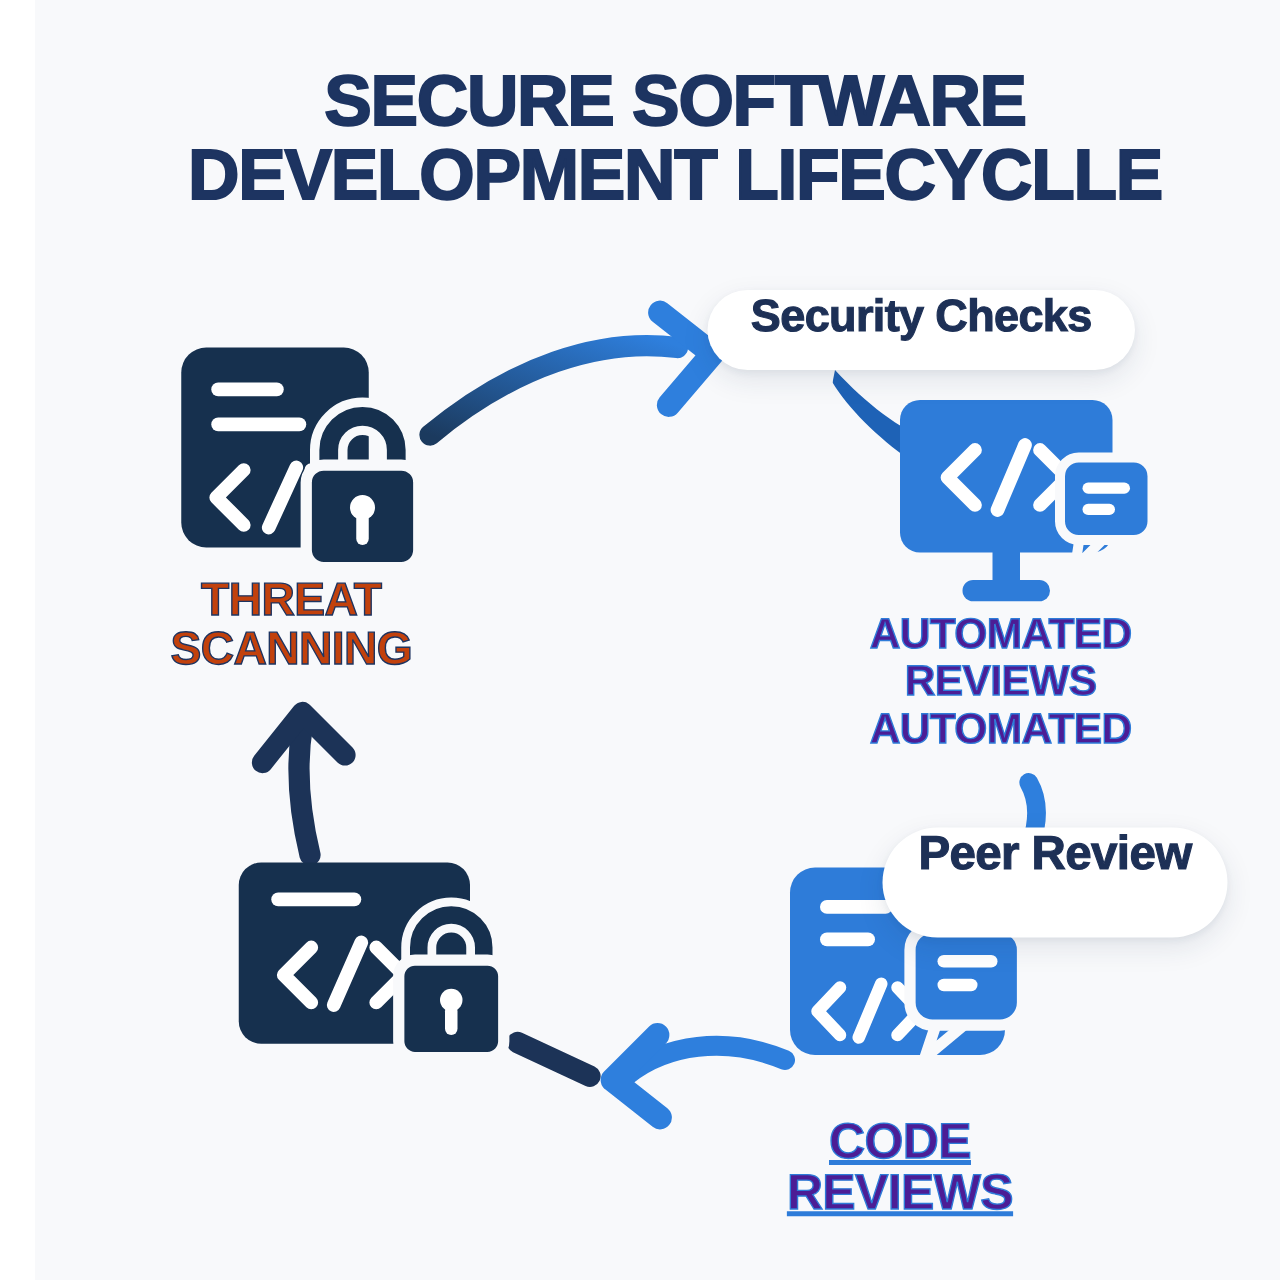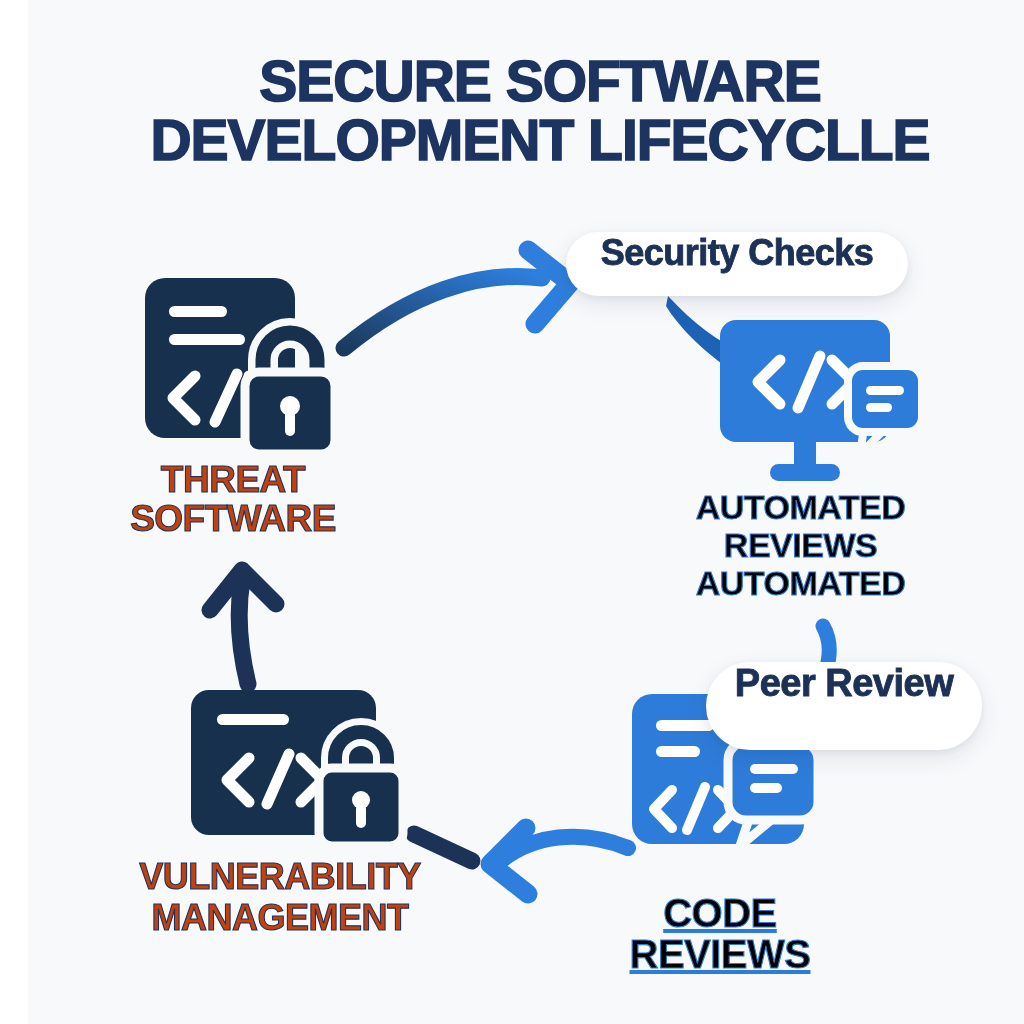--- a/index.html
+++ b/index.html
@@ -23,21 +23,21 @@
     color:#1d3056;font-weight:700;letter-spacing:-0.5px;
     -webkit-text-stroke:0.9px #1d3056;
     z-index:4;
   }
   .pill-security{left:538px;top:232px;width:342px;height:64px;font-size:36px;}
   .pill-peer{left:678px;top:662px;width:276px;height:88px;font-size:38px;}
   .node-label{
     text-align:center;font-weight:700;letter-spacing:-0.5px;z-index:3;
   }
   .label-navy{color:#c2410c;-webkit-text-stroke:1.1px #1d3461;}
-  .label-blue{color:#000000;-webkit-text-stroke:1.1px #2e7cd9;}
+  .label-blue{color:#4c1d95;-webkit-text-stroke:1.1px #2e7cd9;}
   .label-threat{left:55px;top:460px;width:300px;font-size:37px;line-height:39px;}
   .label-scanning{left:595px;top:488px;width:355px;font-size:34px;line-height:38px;}
   .label-code{left:572px;top:893px;width:240px;font-size:40px;line-height:41px;text-decoration:underline;}
   .label-vuln{left:52px;top:856px;width:400px;font-size:36px;line-height:41px;}
   .z1{z-index:1}.z2{z-index:2}
   svg{display:block;}
 </style>
 </head>
 <body>
 
@@ -72,21 +72,21 @@
       <path d="M18 66 V46 a27 27 0 0 1 54 0 V66" fill="none" stroke="#f8f9fb" stroke-width="30" stroke-linecap="round"></path>
       <path d="M18 66 V46 a27 27 0 0 1 54 0 V66" fill="none" stroke="#16304e" stroke-width="15" stroke-linecap="round"></path>
       <rect x="0" y="58" width="90" height="82" rx="14" fill="#16304e" stroke="#f8f9fb" stroke-width="9"></rect>
       <circle cx="45" cy="92" r="10" fill="#ffffff"></circle>
       <rect x="40" y="96" width="10" height="26" rx="5" fill="#ffffff"></rect>
     </g>
   </svg>
 
   <div class="abs node-label label-navy label-threat">
     <div>THREAT</div>
-    <div>SOFTWARE</div>
+    <div>SCANNING</div>
   </div>
 
   <div class="abs pill pill-security">
     <span>Security Checks</span>
   </div>
 
   <svg class="abs z1" style="left:638px;top:296px" width="88" height="78" viewBox="0 0 88 78">
     <path d="M2 0 C 28 28 52 46 80 58 L 62 72 C 36 54 12 30 0 10 Z" fill="#1e62b6"></path>
   </svg>
 
@@ -159,23 +159,19 @@
     </g>
     <g transform="translate(130,26)">
       <path d="M16 60 V44 a26 26 0 0 1 52 0 V60" fill="none" stroke="#f8f9fb" stroke-width="28" stroke-linecap="round"></path>
       <path d="M16 60 V44 a26 26 0 0 1 52 0 V60" fill="none" stroke="#16304e" stroke-width="14" stroke-linecap="round"></path>
       <rect x="0" y="54" width="84" height="78" rx="13" fill="#16304e" stroke="#f8f9fb" stroke-width="9"></rect>
       <circle cx="42" cy="86" r="9" fill="#ffffff"></circle>
       <rect x="37" y="90" width="10" height="24" rx="5" fill="#ffffff"></rect>
     </g>
   </svg>
 
-  <div class="abs node-label label-navy label-vuln">
-    <div>VULNERABILITY</div>
-    <div>MANAGEMENT</div>
-  </div>
 
   <svg class="abs z1" style="left:156px;top:556px" width="112" height="136" viewBox="0 0 112 136">
     <path d="M64 128 C 56 95 52 60 58 24" fill="none" stroke="#1c3357" stroke-width="17" stroke-linecap="round"></path>
     <path d="M26 54 L58 14 L92 48" fill="none" stroke="#1c3357" stroke-width="17" stroke-linecap="round" stroke-linejoin="round"></path>
   </svg>
 
 </div>
 
 </body></html>

